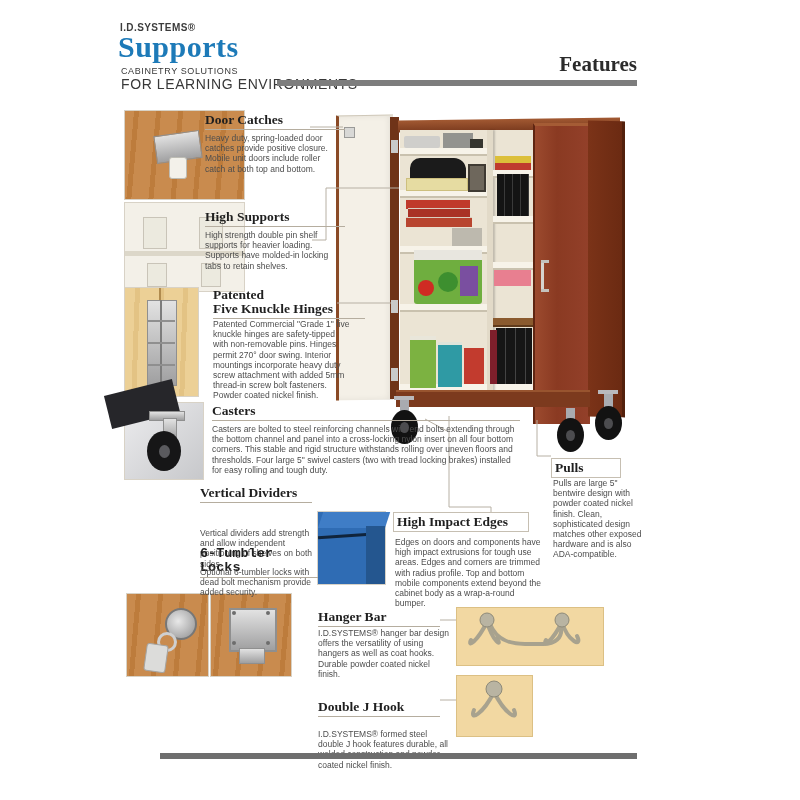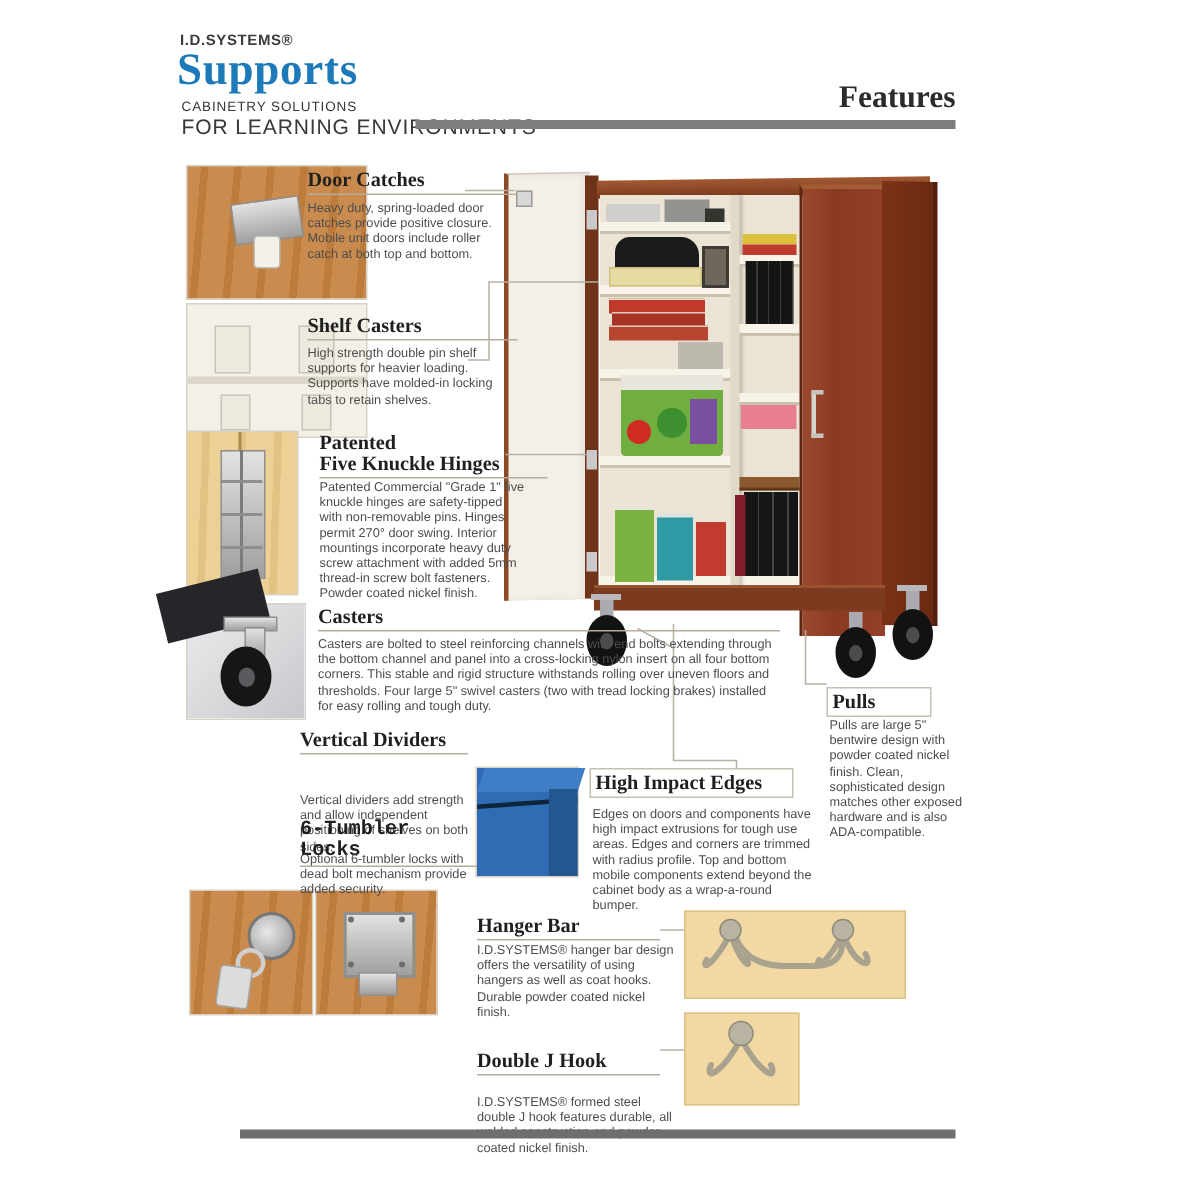--- a/index.html
+++ b/index.html
@@ -206,21 +206,21 @@
 <div class="abs brand">I.D.SYSTEMS®</div>
 <div class="abs product">Supports</div>
 <div class="abs tag1">CABINETRY SOLUTIONS</div>
 <div class="abs tag2">FOR LEARNING ENVIRONMENTS</div>
 <div class="abs hdr-bar"></div>
 <div class="abs features-title">Features</div>
 
 <div class="abs f-title" style="left:205px;top:113px;width:140px;">Door Catches</div>
 <div class="abs f-body" style="left:205px;top:133px;width:130px;">Heavy duty, spring-loaded door catches provide positive closure. Mobile unit doors include roller catch at both top and bottom.</div>
 
-<div class="abs f-title" style="left:205px;top:210px;width:140px;">Shelf Casters</div>
+<div class="abs f-title" style="left:205px;top:210px;width:140px;">High Supports</div>
 <div class="abs f-body" style="left:205px;top:230px;width:132px;">High strength double pin shelf supports for heavier loading. Supports have molded-in locking tabs to retain shelves.</div>
 
 <div class="abs f-title" style="left:213px;top:288px;width:152px;">Patented
 Five Knuckle Hinges</div>
 <div class="abs f-body" style="left:213px;top:319px;width:138px;">Patented Commercial "Grade 1" five knuckle hinges are safety-tipped with non-removable pins. Hinges permit 270° door swing. Interior mountings incorporate heavy duty screw attachment with added 5mm thread-in screw bolt fasteners. Powder coated nickel finish.</div>
 
 <div class="abs f-title" style="left:212px;top:404px;width:308px;">Casters</div>
 <div class="abs f-body" style="left:212px;top:424px;width:310px;">Casters are bolted to steel reinforcing channels with end bolts extending through the bottom channel and panel into a cross-locking nylon insert on all four bottom corners. This stable and rigid structure withstands rolling over uneven floors and thresholds. Four large 5" swivel casters (two with tread locking brakes) installed for easy rolling and tough duty.</div>
 
 <div class="abs f-title" style="left:200px;top:486px;width:112px;">Vertical Dividers</div>

